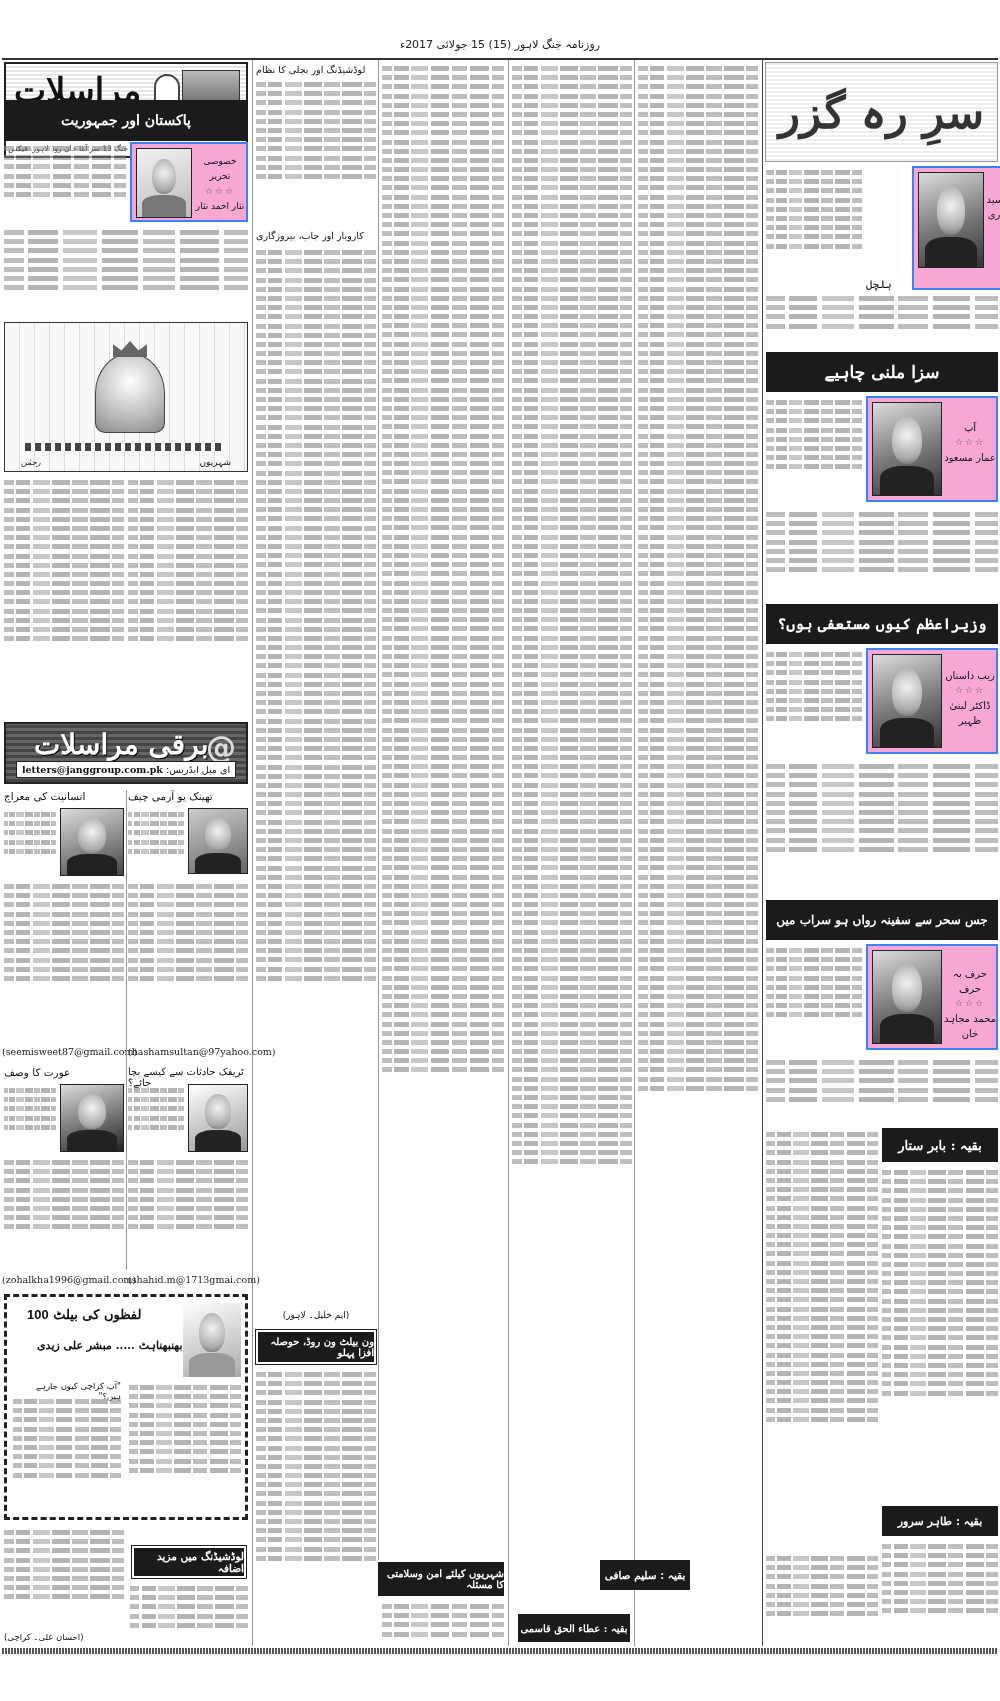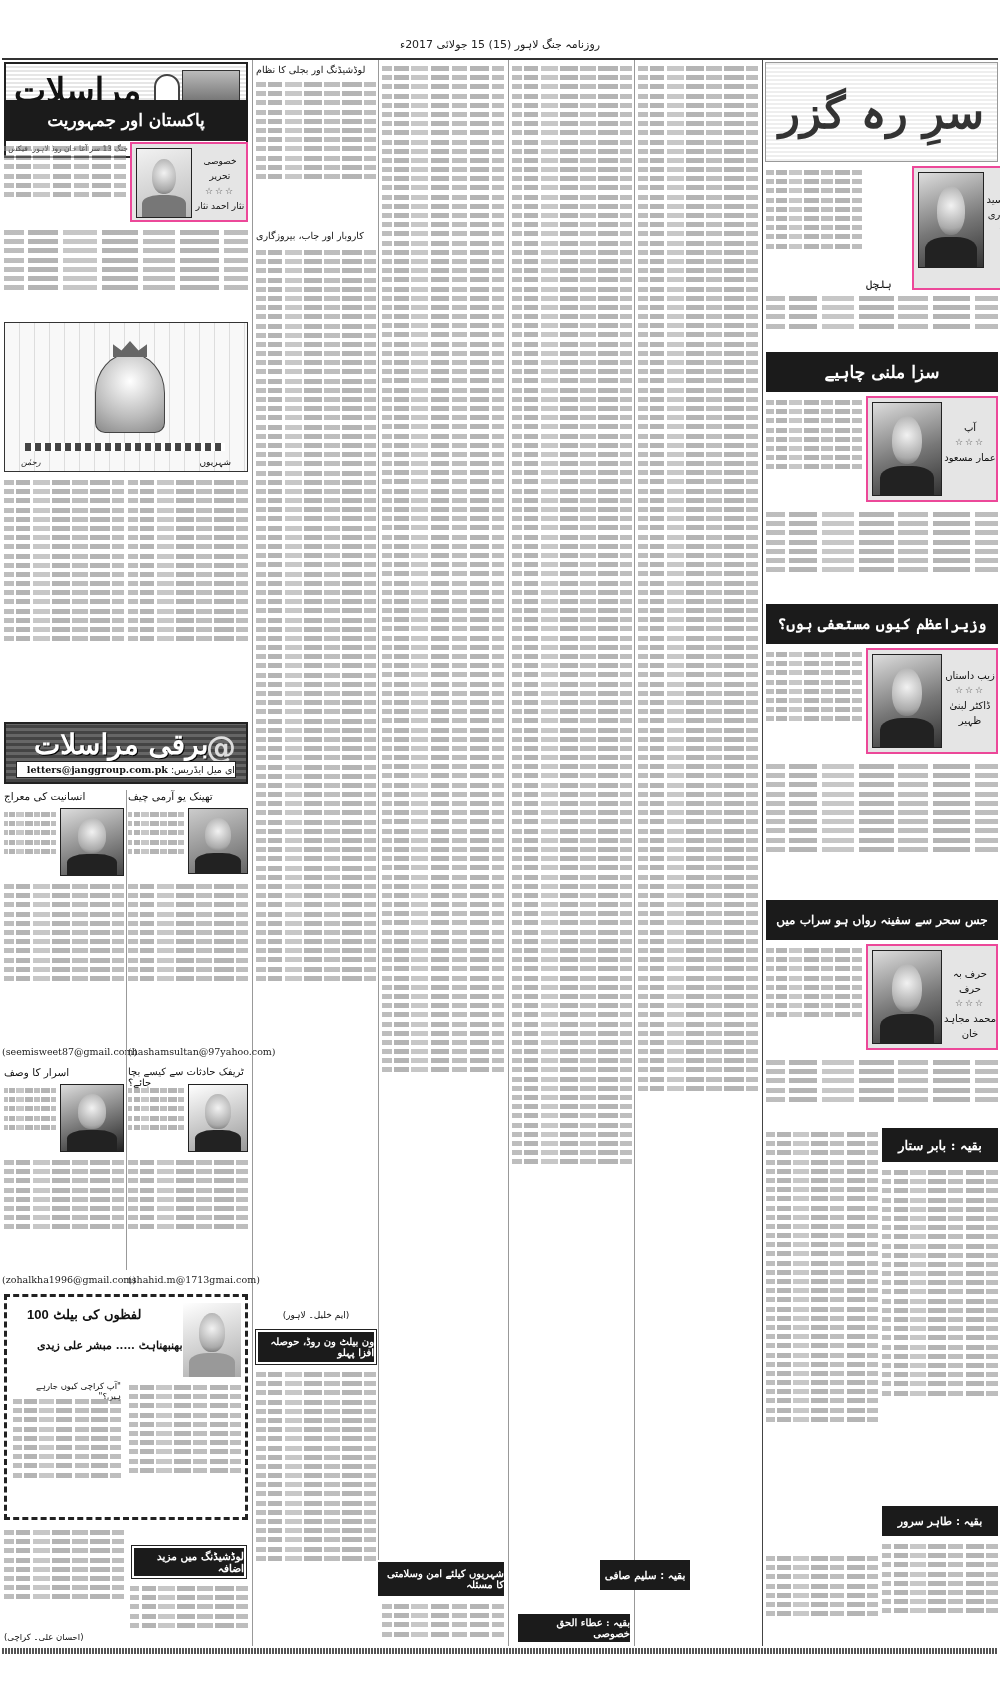--- a/index.html
+++ b/index.html
@@ -4,39 +4,39 @@
 <style>
 *{box-sizing:border-box;margin:0;padding:0}
 body{width:1000px;height:1701px;background:#fff;font-family:"DejaVu Sans",sans-serif;color:#111;position:relative;overflow:hidden}
 .dateline{position:absolute;top:38px;left:0;width:1000px;text-align:center;font-size:11px;color:#222;direction:rtl}
 .rule-top{position:absolute;top:58px;left:2px;width:996px;border-top:2px solid #333}
 .rule-bot{position:absolute;top:1648px;left:2px;width:996px;height:6px;background:repeating-linear-gradient(90deg,#555 0 2px,#fff 2px 3px)}
 .fill{position:absolute;overflow:hidden;direction:rtl}
 .fill i{display:block;height:5px;margin:4px 0 4.2px 0;background:linear-gradient(90deg,#888 0 8%,#fff 8% 10%,#777 10% 22%,#fff 22% 24%,#999 24% 38%,#fff 38% 40%,#777 40% 55%,#fff 55% 57%,#888 57% 70%,#fff 70% 72%,#777 72% 88%,#fff 88% 90%,#888 90% 100%);opacity:.55}
 .vrule{position:absolute;width:1px;background:#444}
 .black-head{position:absolute;background:#1b1b1b;color:#fff;display:flex;align-items:center;justify-content:center;direction:rtl;font-family:"DejaVu Serif",serif;font-weight:bold}
-.boxed{position:absolute;border:2px solid #ec4899;background:#e5e5e5}
+.boxed{position:absolute;border:2px solid #3b82f6;background:#f9a8d4}
 .photo{position:absolute;border:1px solid #222;background:linear-gradient(160deg,#ddd,#777 55%,#333)}
 .photo .face{position:absolute;left:28%;top:14%;width:44%;height:52%;border-radius:50% 50% 45% 45%;background:radial-gradient(circle at 50% 40%,#f2f2f2,#aaa 70%,#666)}
 .photo .body{position:absolute;left:10%;bottom:0;width:80%;height:32%;border-radius:40% 40% 0 0;background:#222}
 .byline{position:absolute;direction:rtl;text-align:center;font-size:10px;line-height:15px;color:#111}
 .stars{color:#555;font-size:9px;letter-spacing:2px}
 .subhead{position:absolute;direction:rtl;text-align:left;font-family:"DejaVu Serif",serif;font-weight:normal;color:#111}
 .masthead-sg{position:absolute;left:765px;top:62px;width:233px;height:100px;border:1px solid #999;background:repeating-linear-gradient(0deg,#eee 0 2px,#fff 2px 4px);display:flex;align-items:center;justify-content:center;font-family:"DejaVu Serif",serif;font-weight:bold;font-size:44px;color:#333;direction:rtl;letter-spacing:6px}
 .masthead-ml{position:absolute;left:4px;top:62px;width:244px;height:96px;border:2px solid #222;background:repeating-linear-gradient(0deg,#e6e6e6 0 2px,#fff 2px 4px)}
 .masthead-ml .logo{position:absolute;left:8px;top:6px;font-family:"DejaVu Serif",serif;font-weight:bold;font-size:34px;color:#111;direction:rtl}
 .masthead-ml .mouse{position:absolute;left:148px;top:10px;width:26px;height:38px;border:2px solid #444;border-radius:13px 13px 12px 12px;background:#fff}
 .masthead-ml .bldg{position:absolute;right:6px;top:6px;width:58px;height:46px;background:linear-gradient(#bbb,#555);border:1px solid #333}
 .masthead-ml .tag{position:absolute;left:0;right:0;top:56px;font-size:8px;text-align:center;direction:rtl;font-weight:bold}
 .masthead-ml .addr{position:absolute;left:0;right:0;bottom:0;height:16px;border-top:1px solid #222;background:#fff;font-size:7.5px;line-height:15px;direction:rtl;text-align:right;padding:0 3px;white-space:nowrap;overflow:hidden}
 .cartoon{position:absolute;border:1px solid #333;background:repeating-linear-gradient(90deg,#f8f8f8 0 14px,#ddd 14px 15px)}
 .barqi{position:absolute;left:4px;top:722px;width:244px;height:62px;border:2px solid #222;background:repeating-linear-gradient(0deg,#444 0 3px,#666 3px 6px)}
 .barqi .t{position:absolute;left:28px;top:4px;font-family:"DejaVu Serif",serif;font-weight:bold;font-size:28px;color:#fff;direction:rtl;text-shadow:1px 1px 0 #000}
 .barqi .at{position:absolute;right:10px;top:6px;font-size:30px;color:#ddd;font-weight:bold}
-.barqi .mail{position:absolute;left:10px;right:10px;bottom:4px;height:17px;background:#fff;border:1px solid #222;font-size:9.5px;line-height:15px;direction:rtl;text-align:right}
+.barqi .mail{position:absolute;left:10px;right:10px;bottom:4px;height:17px;background:#fff;border:1px solid #222;font-size:9.5px;line-height:15px;direction:rtl;text-align:center}
 .email{position:absolute;font-family:"DejaVu Serif",serif;font-size:9.5px;color:#222;text-align:center}
 .dashed{position:absolute;border:3px dashed #222}
 </style>
 </head>
 <body>
 
 <div class="dateline">روزنامہ جنگ لاہور (15) 15 جولائی 2017ء</div>
 <div class="rule-top"></div>
 
 <div class="masthead-sg">سرِ رہ گزر</div>
@@ -484,21 +484,21 @@
     <i></i>
     <i></i>
     <i></i>
     <i></i>
     <i></i>
     <i></i>
     <i></i>
   </div>
 
 <div class="black-head" style="left:600px;top:1560px;width:90px;height:30px;font-size:10.5px">بقیہ : سلیم صافی</div>
-<div class="black-head" style="left:518px;top:1614px;width:112px;height:28px;font-size:10px">بقیہ : عطاء الحق خصوصی</div>
+<div class="black-head" style="left:518px;top:1614px;width:112px;height:28px;font-size:10px">بقیہ : عطاء الحق قاسمی</div>
 
 <div class="vrule" style="left:508px;top:60px;height:1586px;background:#999"></div>
 <div class="fill" style="left:382px;top:62px;width:122px;height:1482px">
     <i></i>
     <i></i>
     <i></i>
     <i></i>
     <i></i>
     <i></i>
     <i></i>
@@ -742,21 +742,21 @@
 <div class="vrule" style="left:252px;top:60px;height:1586px;background:#999"></div>
 
 <div class="masthead-ml">
   <div class="logo">مراسلات</div>
   <div class="mouse"></div>
   <div class="bldg"></div>
   <div class="tag">ایڈیٹر کا مراسلہ نگار کی رائے سے متفق ہونا ضروری نہیں</div>
   <div class="addr">ڈاک کا پتہ: انچارج مراسلات روزنامہ جنگ 13 سر آغا خان روڈ لاہور، فیکس نمبر 36361026-36288343</div>
 </div>
 
-<div class="black-head" style="left:4px;top:100px;width:244px;height:40px;font-size:17px;top:100px">پاکستان اور جمہوریت</div>
+<div class="black-head" style="left:4px;top:100px;width:244px;height:40px;font-size:14px;top:100px">پاکستان اور جمہوریت</div>
 
 <div class="boxed" style="left:130px;top:142px;width:118px;height:80px">
   <div class="photo" style="left:4px;top:4px;width:56px;height:70px;background:linear-gradient(160deg,#f2f2f2,#bbb)">
       <div class="face"></div>
       <div class="body" style="background:#777"></div>
     </div>
   <div class="byline" style="left:62px;top:10px;width:52px;font-size:9px">
     <div>خصوصی تحریر</div>
     <div class="stars">☆☆☆</div>
     <div>نثار احمد نثار</div>
@@ -911,21 +911,21 @@
     <i></i>
     <i></i>
     <i></i>
     <i></i>
     <i></i>
     <i></i>
     <i></i>
   </div>
 <div class="email" style="left:128px;top:1274px;width:122px">(shahid.m@1713gmai.com)</div>
 
-<div class="subhead" style="left:4px;top:1066px;width:120px;font-size:10.5px">اسرار کا وصف</div>
+<div class="subhead" style="left:4px;top:1066px;width:120px;font-size:10.5px">عورت کا وصف</div>
 <div class="photo" style="left:60px;top:1084px;width:64px;height:68px;background:linear-gradient(160deg,#ddd,#222)">
     <div class="face"></div>
     <div class="body"></div>
   </div>
 <div class="fill" style="left:4px;top:1084px;width:52px;height:70px">
     <i></i>
     <i></i>
     <i></i>
     <i></i>
     <i></i>

